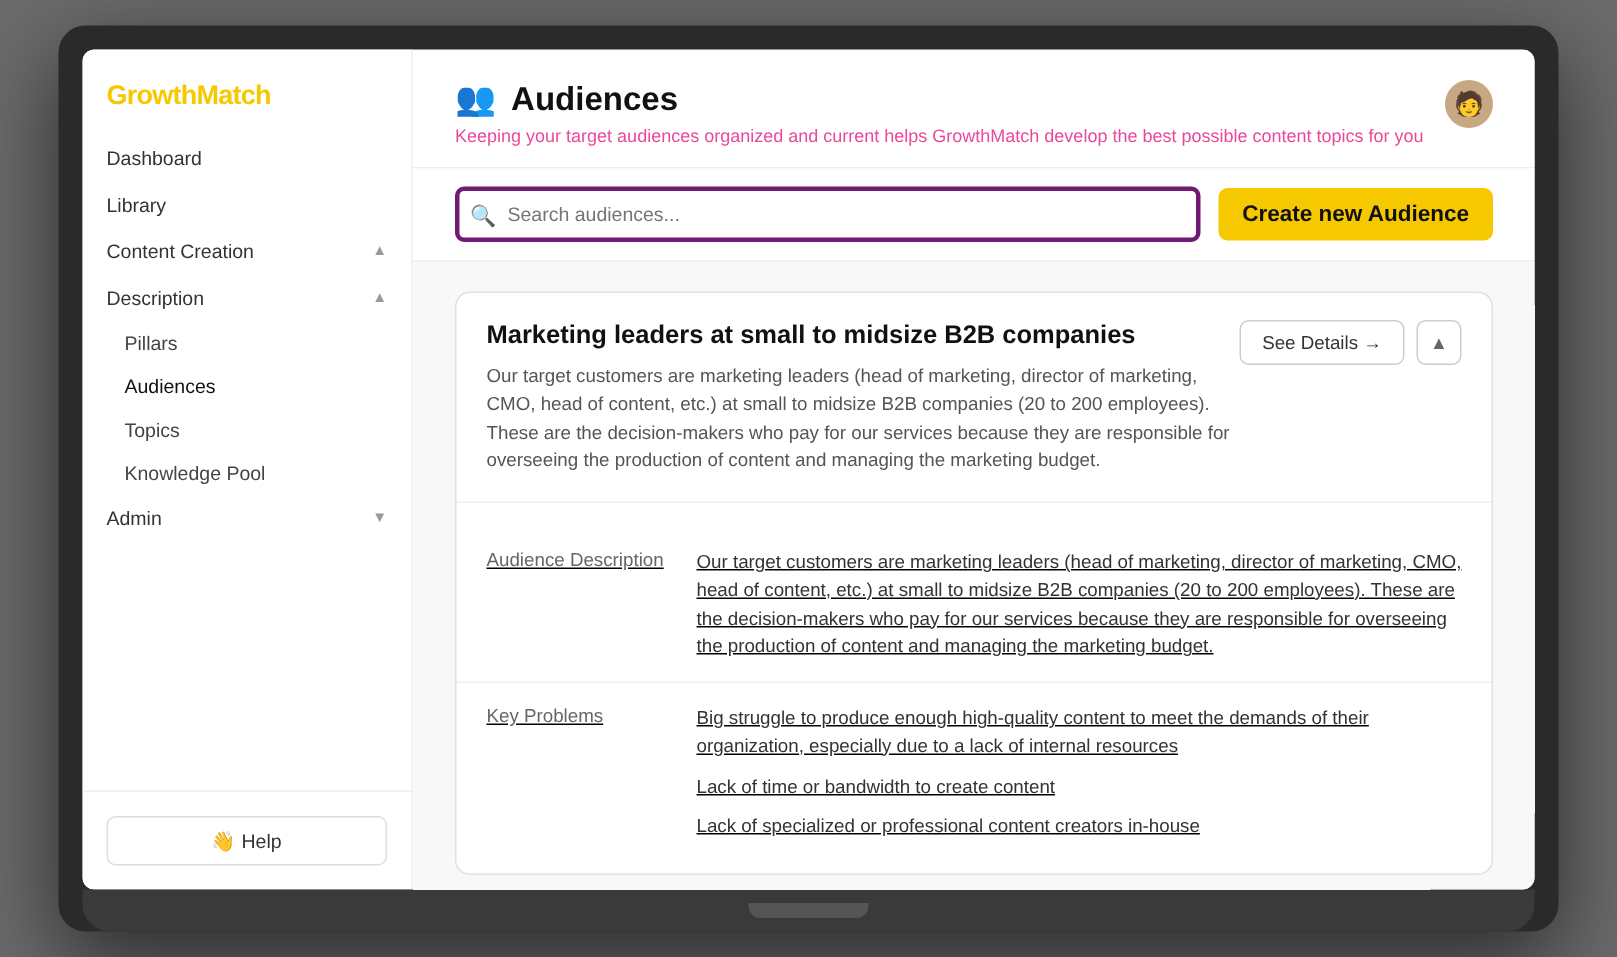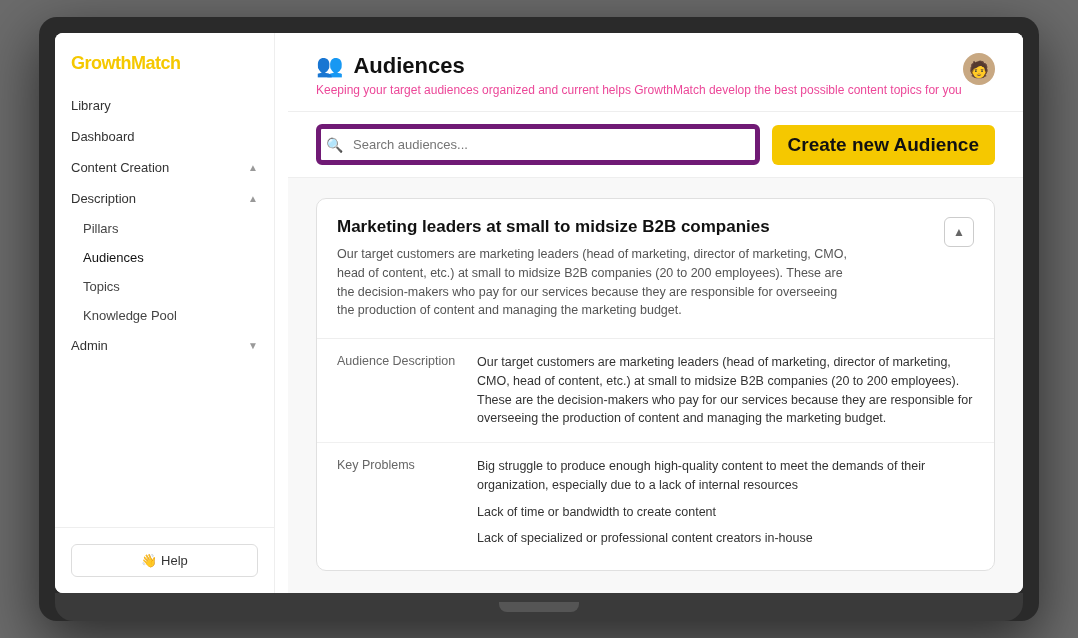--- a/index.html
+++ b/index.html
@@ -17,21 +17,20 @@
       border-radius: 18px;
       padding: 16px 16px 0 16px;
       box-shadow: 0 20px 60px rgba(0,0,0,0.6);
     }
     .laptop-screen {
       background: #fff;
       border-radius: 8px;
       overflow: hidden;
       display: flex;
       height: 560px;
-      gap: 13px;
     }
     .laptop-base {
       height: 28px;
       background: #3a3a3a;
       border-radius: 0 0 18px 18px;
       display: flex;
       justify-content: center;
       align-items: center;
     }
     .laptop-notch {
@@ -171,33 +170,33 @@
       position: absolute;
       left: 10px;
       top: 50%;
       transform: translateY(-50%);
       color: #bbb;
       font-size: 14px;
     }
     .search-input {
       width: 100%;
       padding: 8px 12px 8px 32px;
-      border: 5px solid #701a75;
+      border: 3px solid #701a75;
       border-radius: 6px;
       font-size: 13px;
       color: #4c1d95;
       outline: none;
       background: #fff;
     }
     .create-btn {
       background: #f5c800;
       border: none;
       border-radius: 6px;
       padding: 9px 16px;
-      font-size: 19px;
+      font-size: 15px;
       font-weight: 600;
       color: #111;
       cursor: pointer;
       white-space: nowrap;
     }
 
     .content-area {
       padding: 20px 28px;
       flex: 1;
     }
@@ -250,21 +249,22 @@
       display: flex;
       align-items: center;
       justify-content: center;
       cursor: pointer;
       font-size: 12px;
       color: #666;
     }
 
     .audience-details {
       border-top: 1px solid #eee;
-      padding: 0 0 8px;
+      padding: 16px 0 8px;
+      text-decoration: underline;
     }
     .detail-row {
       display: flex;
       padding: 14px 20px;
       font-size: 12.5px;
       border-bottom: 1px solid #f0f0f0;
     }
     .detail-row:last-child { border-bottom: none; justify-content: center; }
     .detail-label {
       min-width: 140px;
@@ -288,24 +288,24 @@
 
 <div class="laptop-outer">
   <div class="laptop-screen">
 
     <aside class="sidebar">
       <div class="sidebar-logo">
         <span>Growth</span><span style="color:#f5c800;">Match</span>
       </div>
       <nav class="sidebar-nav">
         <div class="nav-item">
+          <span>Dashboard</span>
+        </div>
+        <div class="nav-item">
           <span>Library</span>
-        </div>
-        <div class="nav-item">
-          <span>Dashboard</span>
         </div>
         <div class="nav-item">
           <span>Content Creation</span>
           <span class="chevron">▲</span>
         </div>
         <div class="nav-item">
           <span>Description</span>
           <span class="chevron">▲</span>
         </div>
         <div class="nav-sub-item">
@@ -351,20 +351,21 @@
       </div>
 
       <div class="content-area">
         <div class="audience-card">
           <div class="audience-card-header">
             <div>
               <div class="audience-card-title">Marketing leaders at small to midsize B2B companies</div>
               <div class="audience-card-desc">Our target customers are marketing leaders (head of marketing, director of marketing, CMO, head of content, etc.) at small to midsize B2B companies (20 to 200 employees). These are the decision-makers who pay for our services because they are responsible for overseeing the production of content and managing the marketing budget.</div>
             </div>
             <div class="card-actions">
+              <button class="see-details-btn">See Details →</button>
               <button class="collapse-btn">
                 <span>▲</span>
               </button>
             </div>
           </div>
 
           <div class="audience-details">
 
             <div class="detail-row">
               <div class="detail-label">Audience Description</div>

